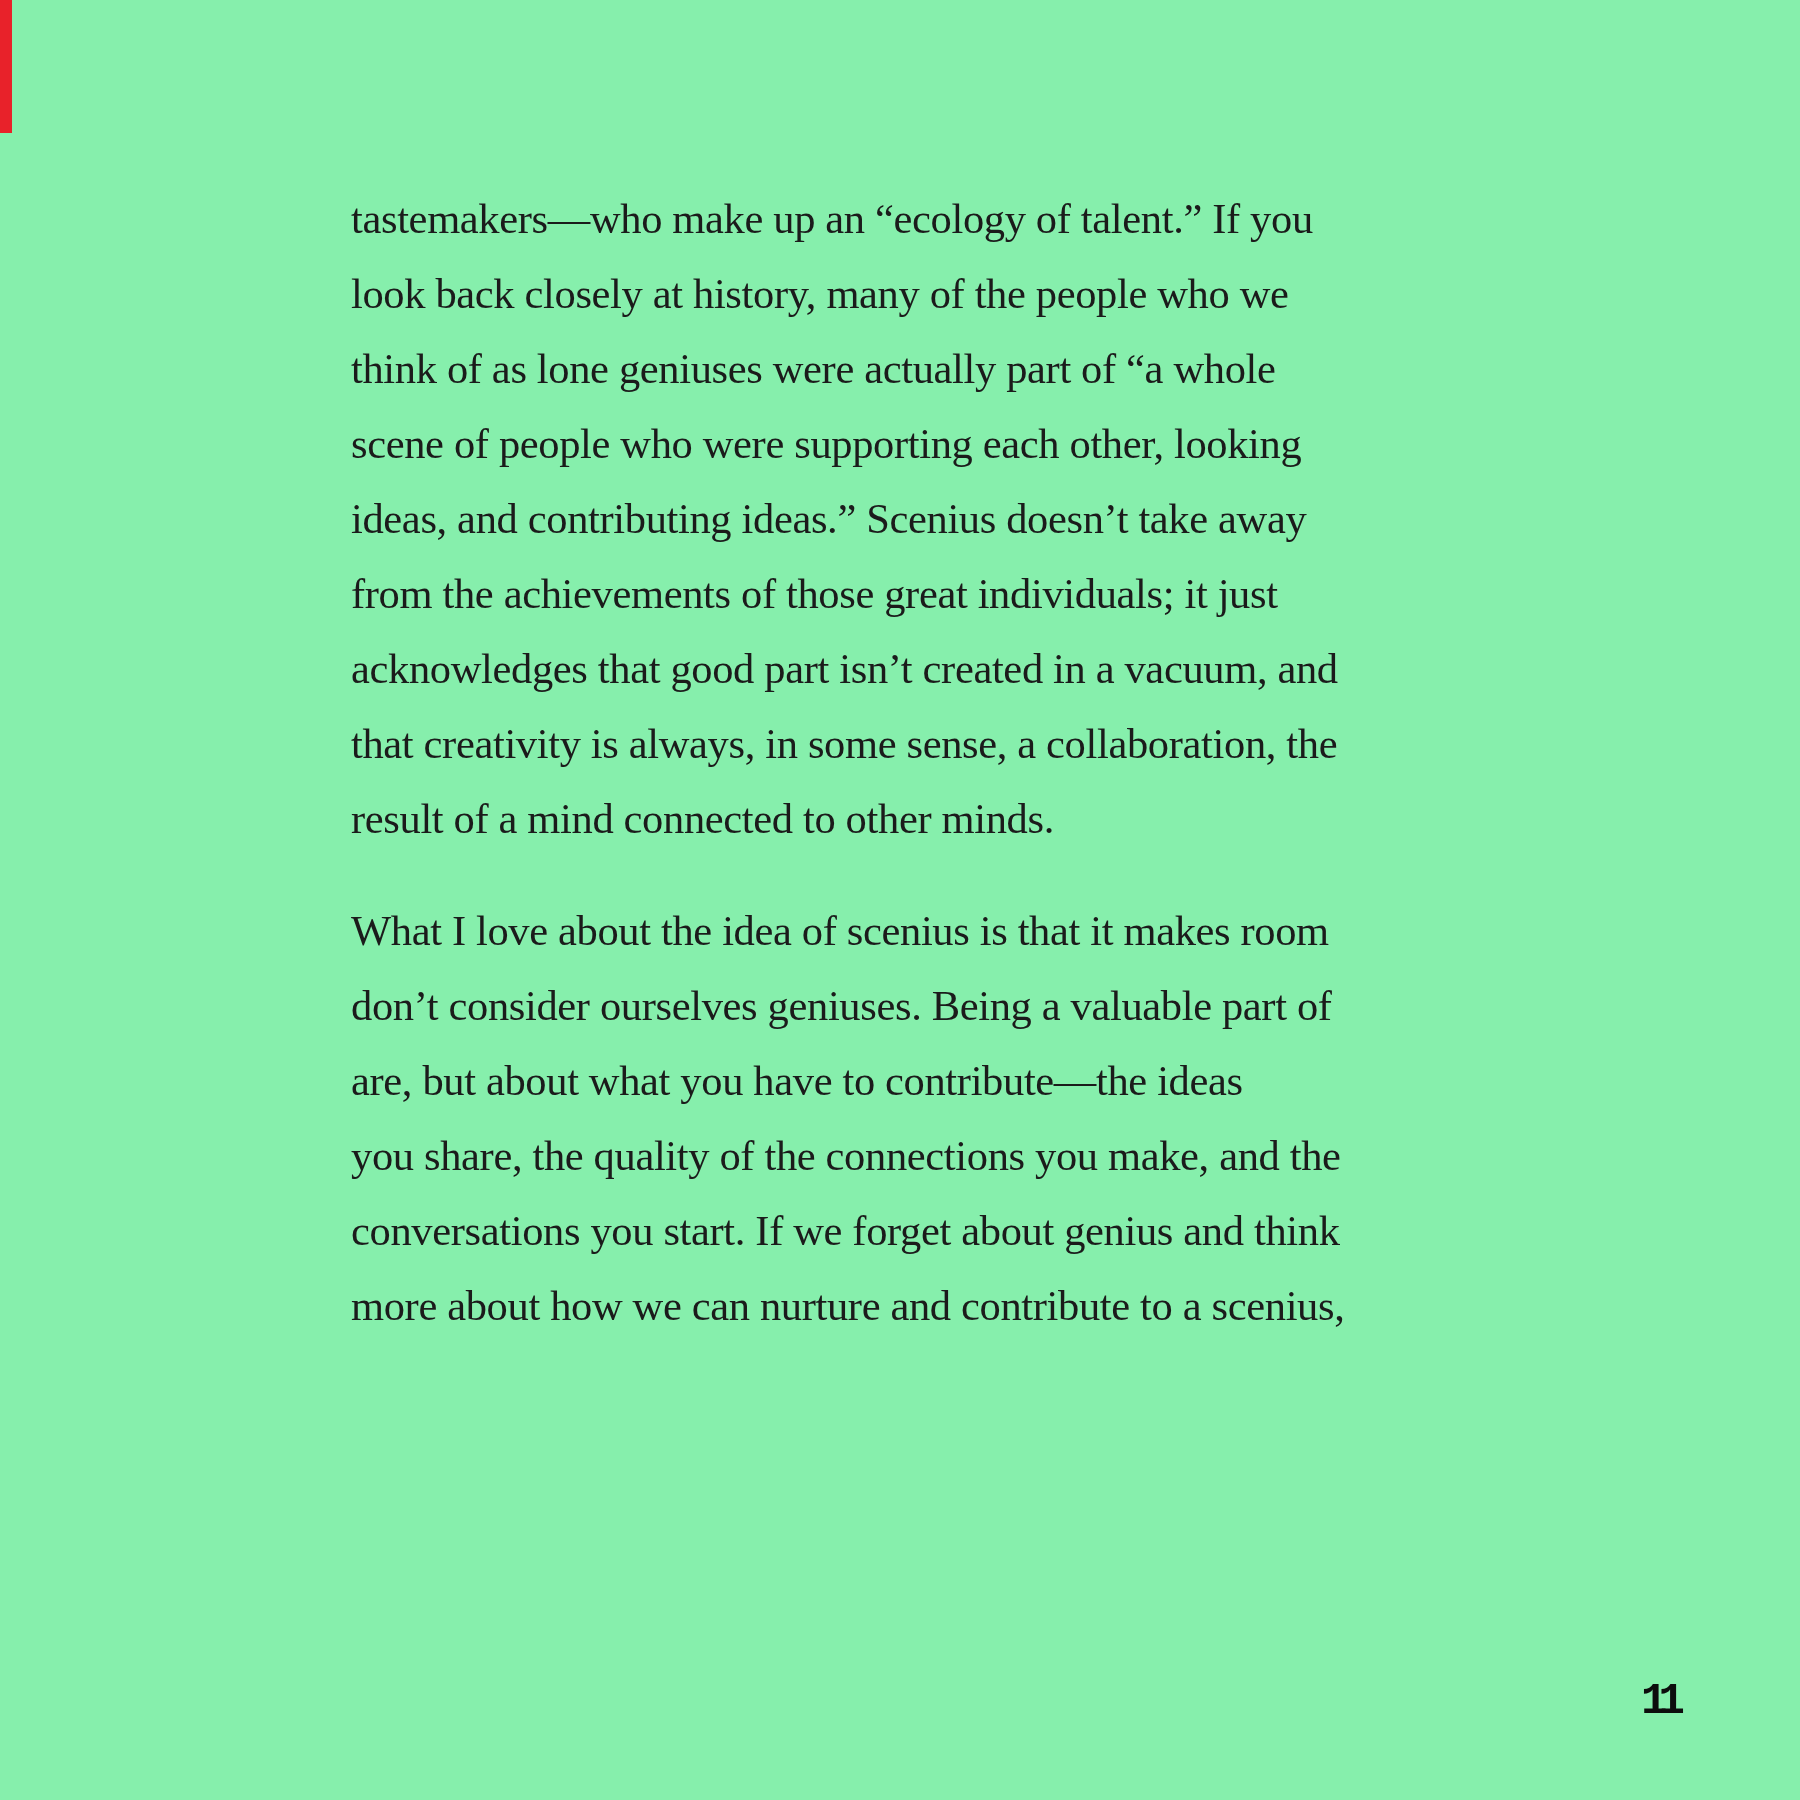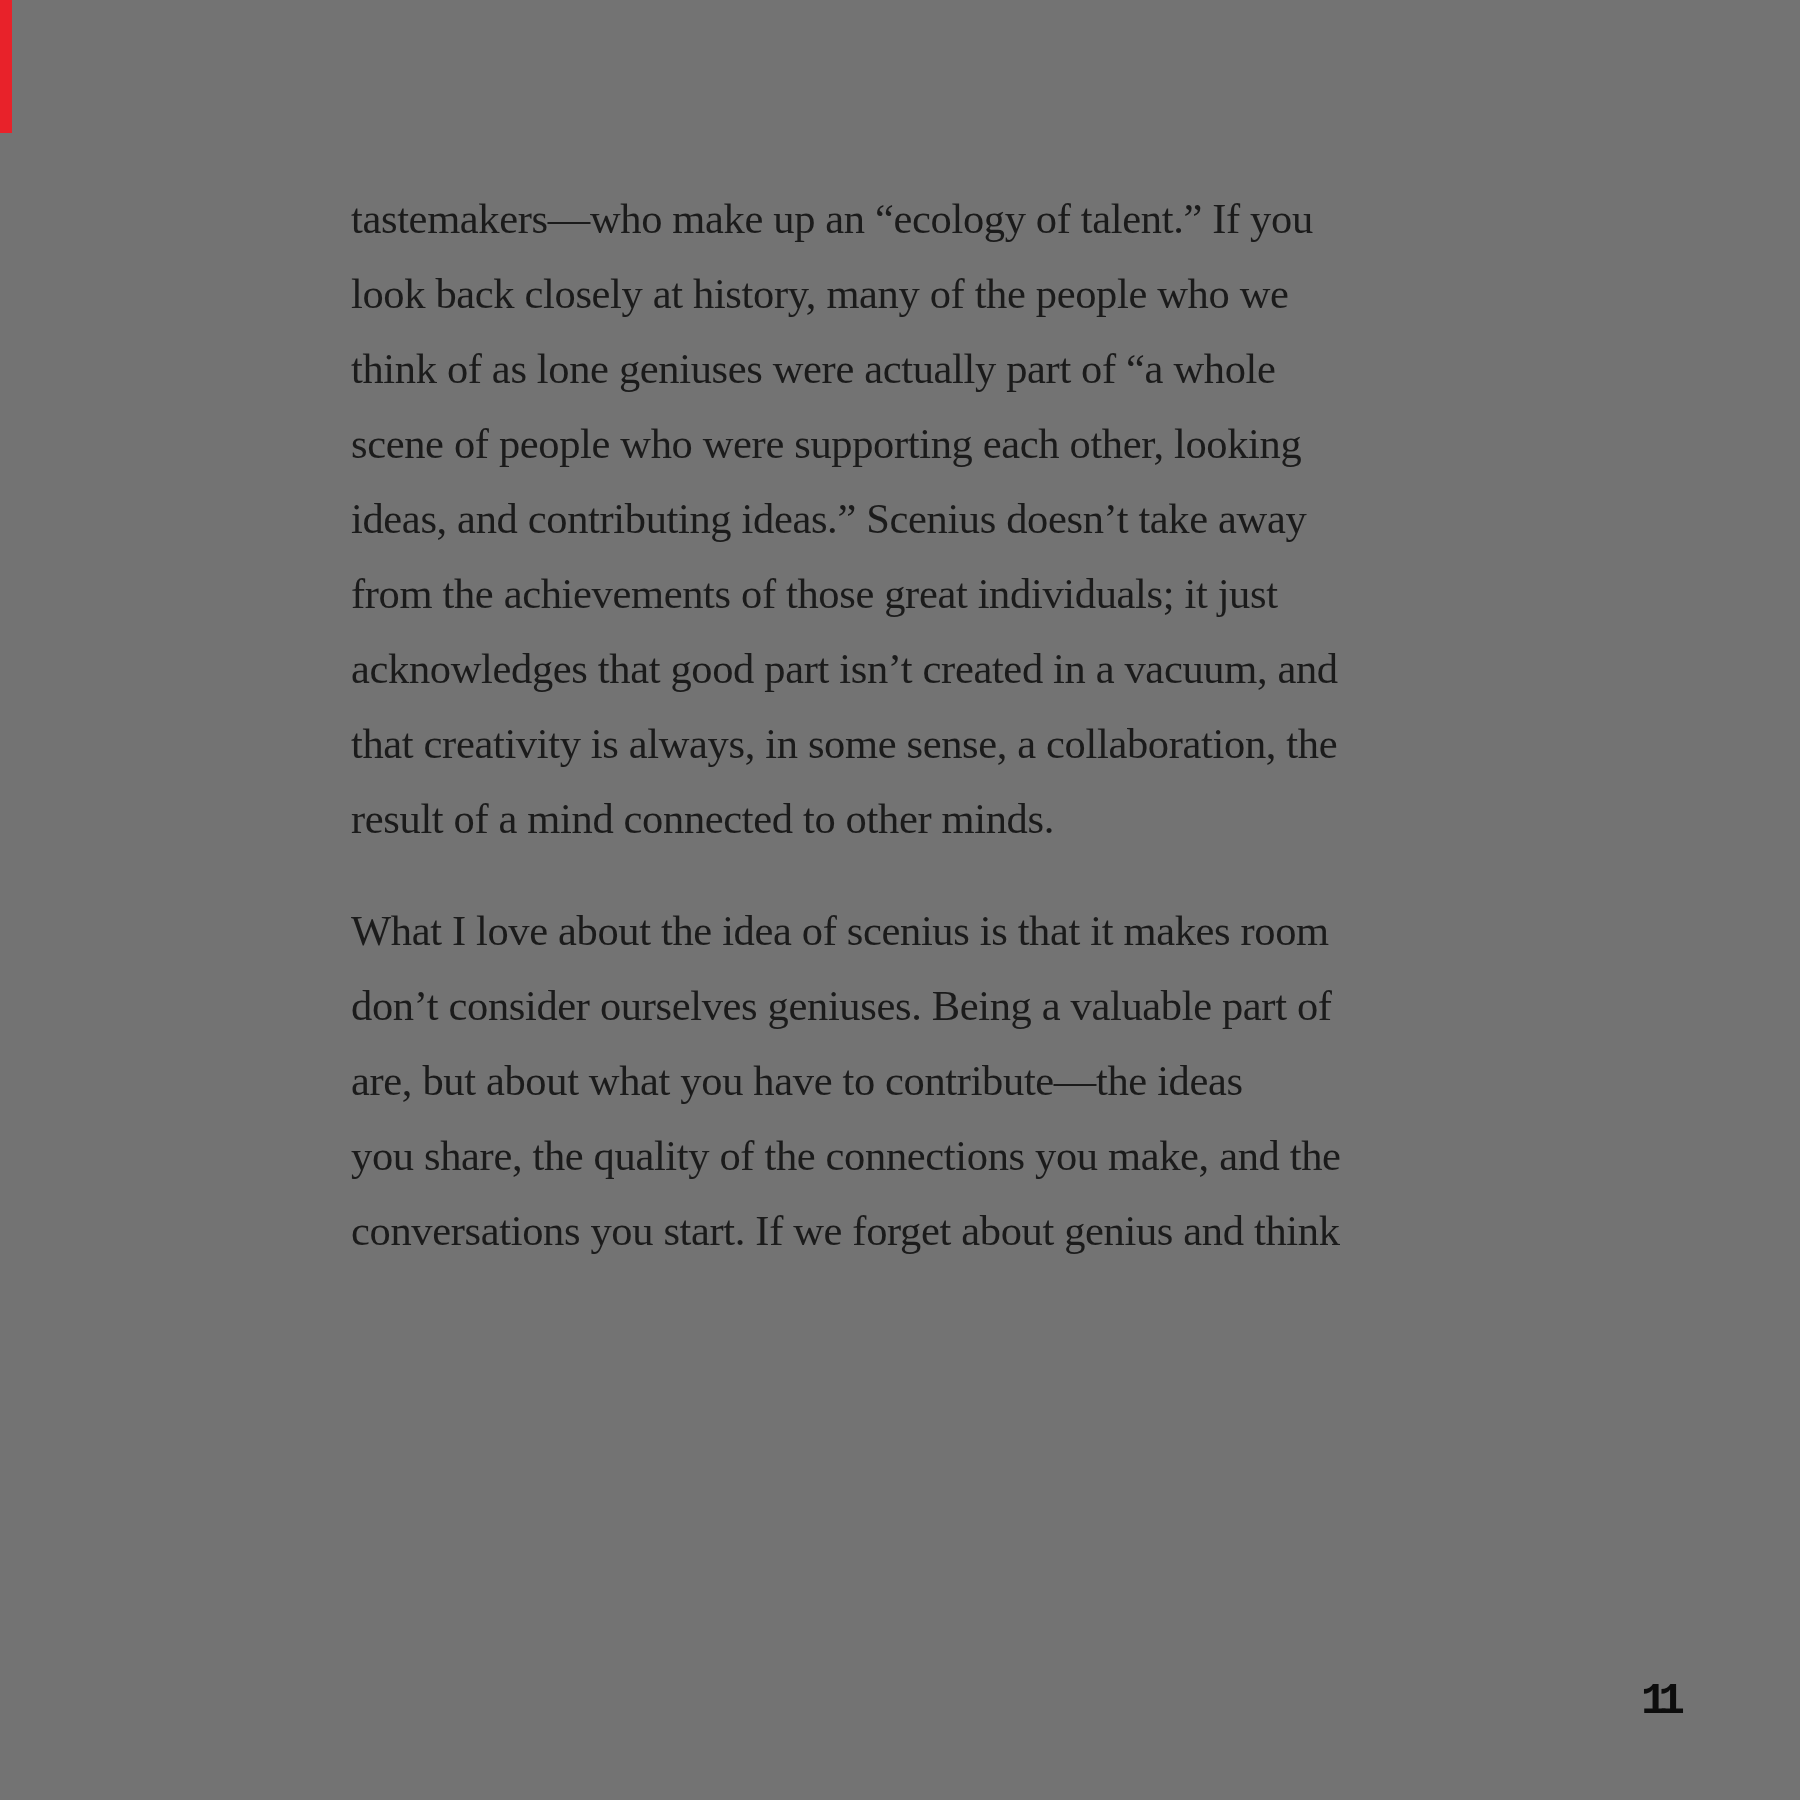--- a/index.html
+++ b/index.html
@@ -47,21 +47,21 @@
     font-weight: 700;
     font-size: 44px;
     line-height: 1;
     letter-spacing: -9px;
     color: #0d0d0d;
   }
 </style>
 </head>
 <body>
 
-<div class="page" style="background: #737373;">
+<div class="page" style="background: #86efac;">
 
   <div class="edge-strip" style="background: rgb(232, 34, 42);"></div>
 
   <main class="text-block" style="color: rgb(27, 27, 27);">
 
     <p class="para">
       <span class="line">tastemakers—who make up an “ecology of talent.” If you</span>
       <span class="line">look back closely at history, many of the people who we</span>
       <span class="line">think of as lone geniuses were actually part of “a whole</span>
       <span class="line">scene of people who were supporting each other, looking</span>
@@ -71,19 +71,20 @@
       <span class="line">that creativity is always, in some sense, a collaboration, the</span>
       <span class="line">result of a mind connected to other minds.</span>
     </p>
 
     <p class="para">
       <span class="line">What I love about the idea of scenius is that it makes room</span>
       <span class="line">don’t consider ourselves geniuses. Being a valuable part of</span>
       <span class="line">are, but about what you have to contribute—the ideas</span>
       <span class="line">you share, the quality of the connections you make, and the</span>
       <span class="line">conversations you start. If we forget about genius and think</span>
+      <span class="line">more about how we can nurture and contribute to a scenius,</span>
     </p>
 
   </main>
 
   <div class="page-number" style="color: rgb(13, 13, 13);">11</div>
 
 </div>
 
 </body></html>

